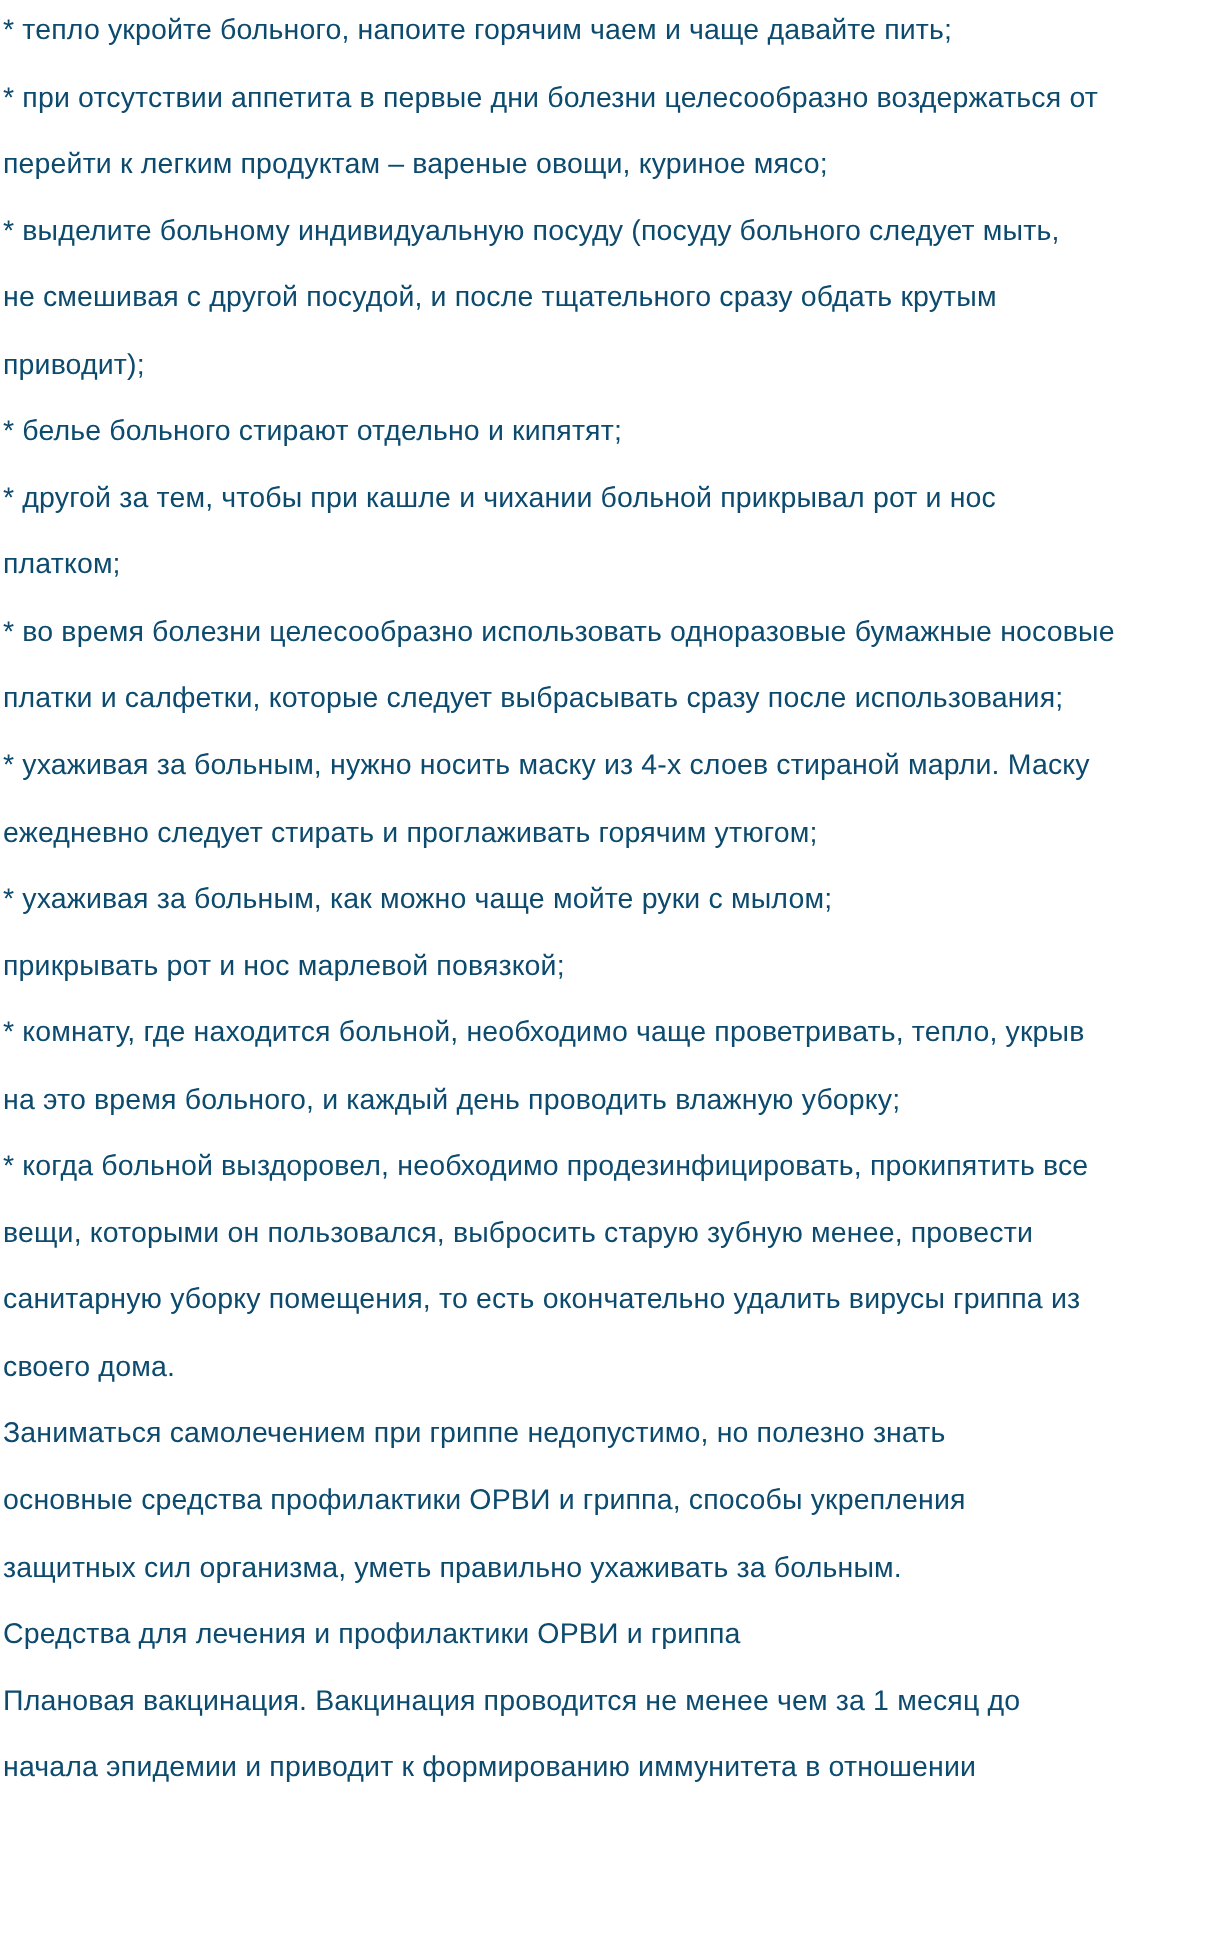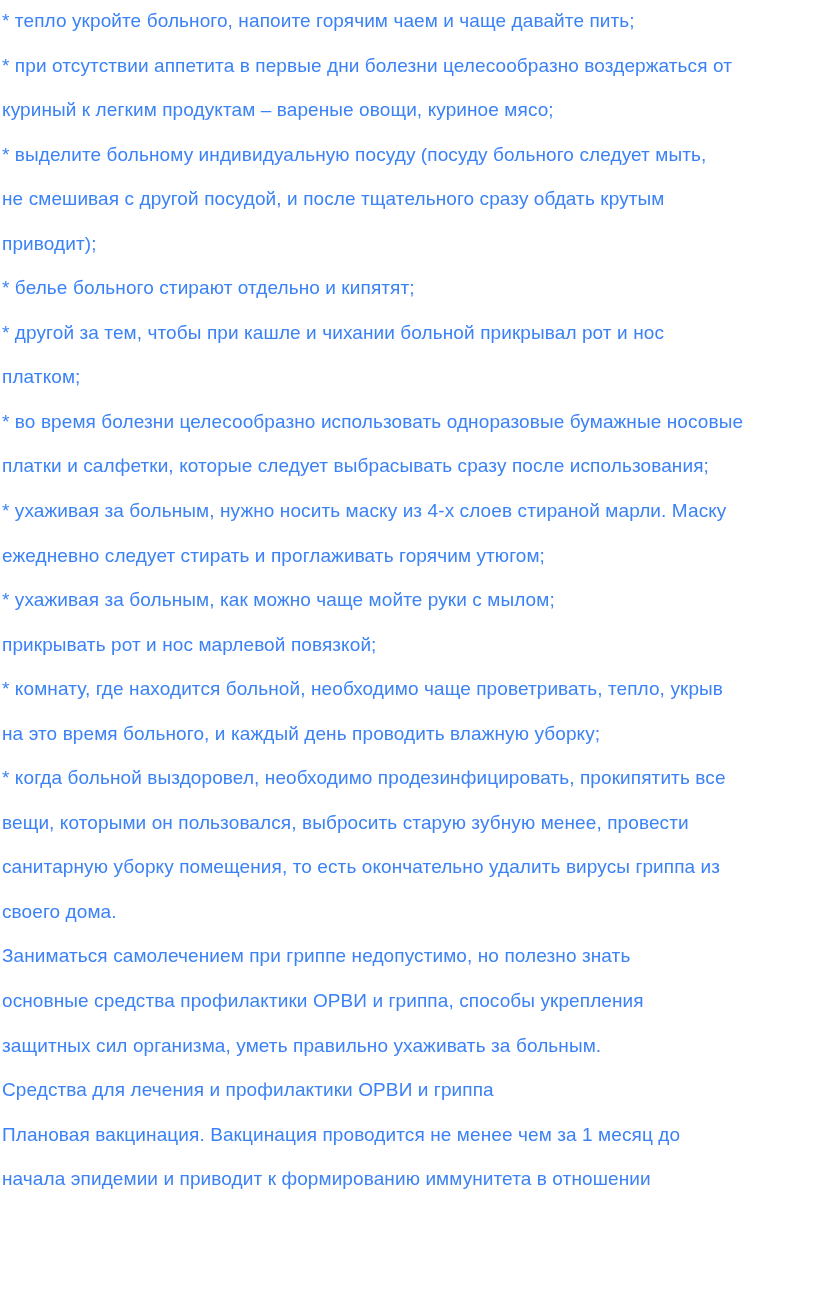--- a/index.html
+++ b/index.html
@@ -9,21 +9,21 @@
     height: 1289px;
     overflow: hidden;
     background: #ffffff;
   }
   .page {
     position: relative;
     width: 816px;
     height: 1289px;
     background: #ffffff;
     font-family: "Liberation Sans", "DejaVu Sans", sans-serif;
-    color: #3b82f6;
+    color: #0c4a6e;
     box-sizing: border-box;
   }
   .doc-text {
     position: absolute;
     top: -1px;
     left: 2px;
     right: 0;
   }
   .line {
     height: 44.55px;
@@ -34,21 +34,21 @@
     font-weight: 400;
   }
 </style>
 </head>
 <body>
 
 <div class="page">
   <div class="doc-text">
     <div class="line">* тепло укройте больного, напоите горячим чаем и чаще давайте пить;</div>
     <div class="line">* при отсутствии аппетита в первые дни болезни целесообразно воздержаться от</div>
-    <div class="line">куриный к легким продуктам – вареные овощи, куриное мясо;</div>
+    <div class="line">перейти к легким продуктам – вареные овощи, куриное мясо;</div>
     <div class="line">* выделите больному индивидуальную посуду (посуду больного следует мыть,</div>
     <div class="line">не смешивая с другой посудой, и после тщательного сразу обдать крутым</div>
     <div class="line">приводит);</div>
     <div class="line">* белье больного стирают отдельно и кипятят;</div>
     <div class="line">* другой за тем, чтобы при кашле и чихании больной прикрывал рот и нос</div>
     <div class="line">платком;</div>
     <div class="line">* во время болезни целесообразно использовать одноразовые бумажные носовые</div>
     <div class="line">платки и салфетки, которые следует выбрасывать сразу после использования;</div>
     <div class="line">* ухаживая за больным, нужно носить маску из 4-х слоев стираной марли. Маску</div>
     <div class="line">ежедневно следует стирать и проглаживать горячим утюгом;</div>

